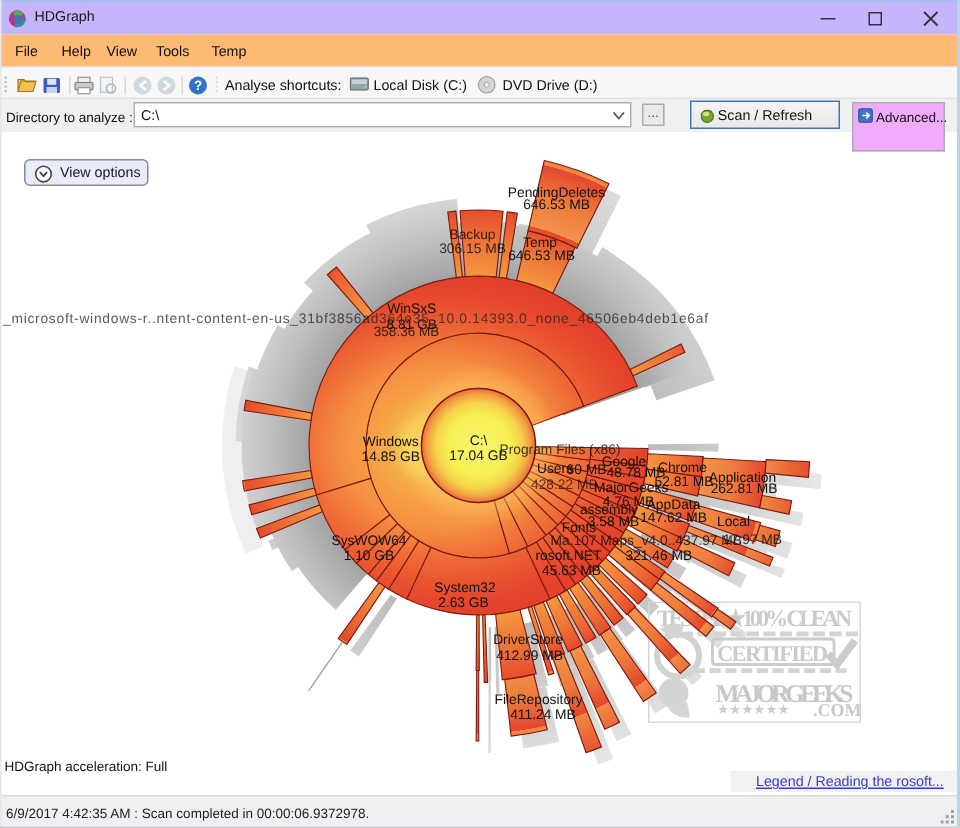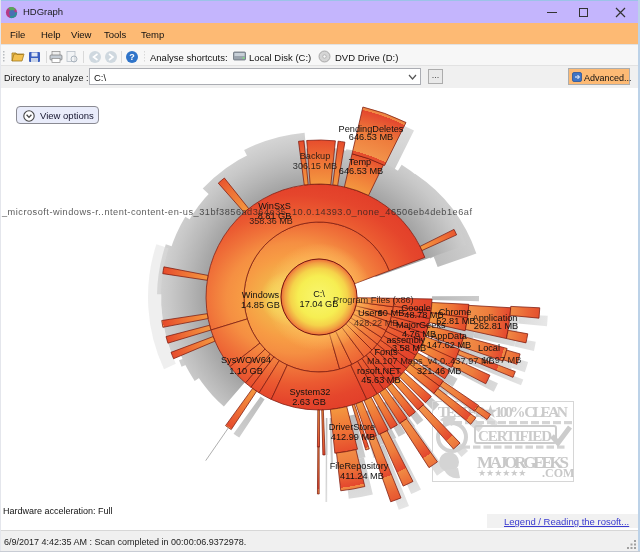--- a/index.html
+++ b/index.html
@@ -374,38 +374,45 @@
 
 <div class="abs" style="left:0;top:66px;width:640px;height:22px;background:#f0f0f0">
   <span class="abs" style="left:4px;top:7px;font-size:9px;color:#111">Directory to analyze :</span>
   <div class="abs" style="left:89px;top:2px;width:332px;height:17px;background:#fff;border:1px solid #abadb3">
     <span class="abs" style="left:4px;top:3px;font-size:9.5px;color:#111">C:\</span>
     <svg class="abs" style="right:3px;top:5px" width="9" height="6" viewBox="0 0 9 6">
         <path d="M1 1 L4.5 5 L8 1" stroke="#555" stroke-width="1.2" fill="none"></path>
       </svg>
   </div>
   <div class="abs" style="left:428px;top:3px;width:15px;height:15px;background:#e9e9e9;border:1px solid #acacac;font-size:9px;color:#444;text-align:center;line-height:11px">...</div>
-  <div class="abs" style="left:568px;top:2px;width:62px;height:17px;background:#fdba74;border:1px solid #acacac">
+  <div class="abs" style="left:460px;top:1px;width:100px;height:19px;background:linear-gradient(#f4f4f4,#e8e8e8);border:1px solid #3c78b5">
+    <svg class="abs" style="left:6px;top:4.5px" width="9" height="9" viewBox="0 0 9 9">
+      <circle cx="4.5" cy="4.5" r="4.1" fill="#7aa42e" stroke="#4c681a" stroke-width="0.7"></circle>
+      <ellipse cx="3.7" cy="3" rx="2.2" ry="1.5" fill="#cfe08a"></ellipse>
+    </svg>
+    <span class="abs" style="left:0;top:4px;width:100%;text-align:center;font-size:9.5px;color:#111">Scan / Refresh</span>
+  </div>
+  <div class="abs" style="left:568px;top:2px;width:62px;height:33px;background:#f0abfc;border:1px solid #acacac">
     <svg class="abs" style="left:3px;top:3px" width="10" height="10" viewBox="0 0 10 10">
       <rect x="0.5" y="0.5" width="9" height="9" rx="1.5" fill="#3f74c4" stroke="#27539b" stroke-width="0.8"></rect>
       <path d="M3 5 L7 5 M5.5 3 L7.5 5 L5.5 7" stroke="#fff" stroke-width="1" fill="none"></path>
     </svg>
     <span class="abs" style="left:15px;top:3.5px;font-size:9px;color:#111">Advanced...</span>
   </div>
 </div>
 
 <div class="abs" style="left:16px;top:106px;width:83px;height:18px;background:#e9ecfa;border:1.5px solid #8a8a92;border-radius:4px">
   <svg class="abs" style="left:6px;top:2.5px" width="12" height="12" viewBox="0 0 12 12">
     <circle cx="6" cy="6" r="5.2" fill="#fff" stroke="#444" stroke-width="1.1"></circle>
     <path d="M3.6 4.8 L6 7.4 L8.4 4.8" stroke="#444" stroke-width="1.3" fill="none"></path>
   </svg>
   <span class="abs" style="left:23px;top:3px;font-size:9.5px;color:#15152e">View options</span>
 </div>
 
-<span class="abs" style="left:3px;top:506px;font-size:9px;color:#111">Hardware acceleration: Full</span>
+<span class="abs" style="left:3px;top:506px;font-size:9px;color:#111">HDGraph acceleration: Full</span>
 <div class="abs" style="left:487px;top:514px;width:153px;height:14px;background:#f1f1f1"></div>
 <span class="abs" style="left:504px;top:516px;font-size:9.5px;color:#3a3ad0;text-decoration:underline">Legend / Reading the rosoft...</span>
 
 <div class="abs" style="left:0;top:530px;width:640px;height:34px;background:#f0f0f0;border-top:1px solid #d7d7d7">
   <span class="abs" style="left:4px;top:6px;font-size:9px;color:#222">6/9/2017 4:42:35 AM : Scan completed in 00:00:06.9372978.</span>
   <svg class="abs" style="left:627px;top:9px" width="10" height="10" viewBox="0 0 10 10">
     <g fill="#a0a0a0">
         <rect x="7" y="7" width="2" height="2"></rect>
         <rect x="7" y="3.5" width="2" height="2"></rect>
         <rect x="7" y="0" width="2" height="2"></rect>

